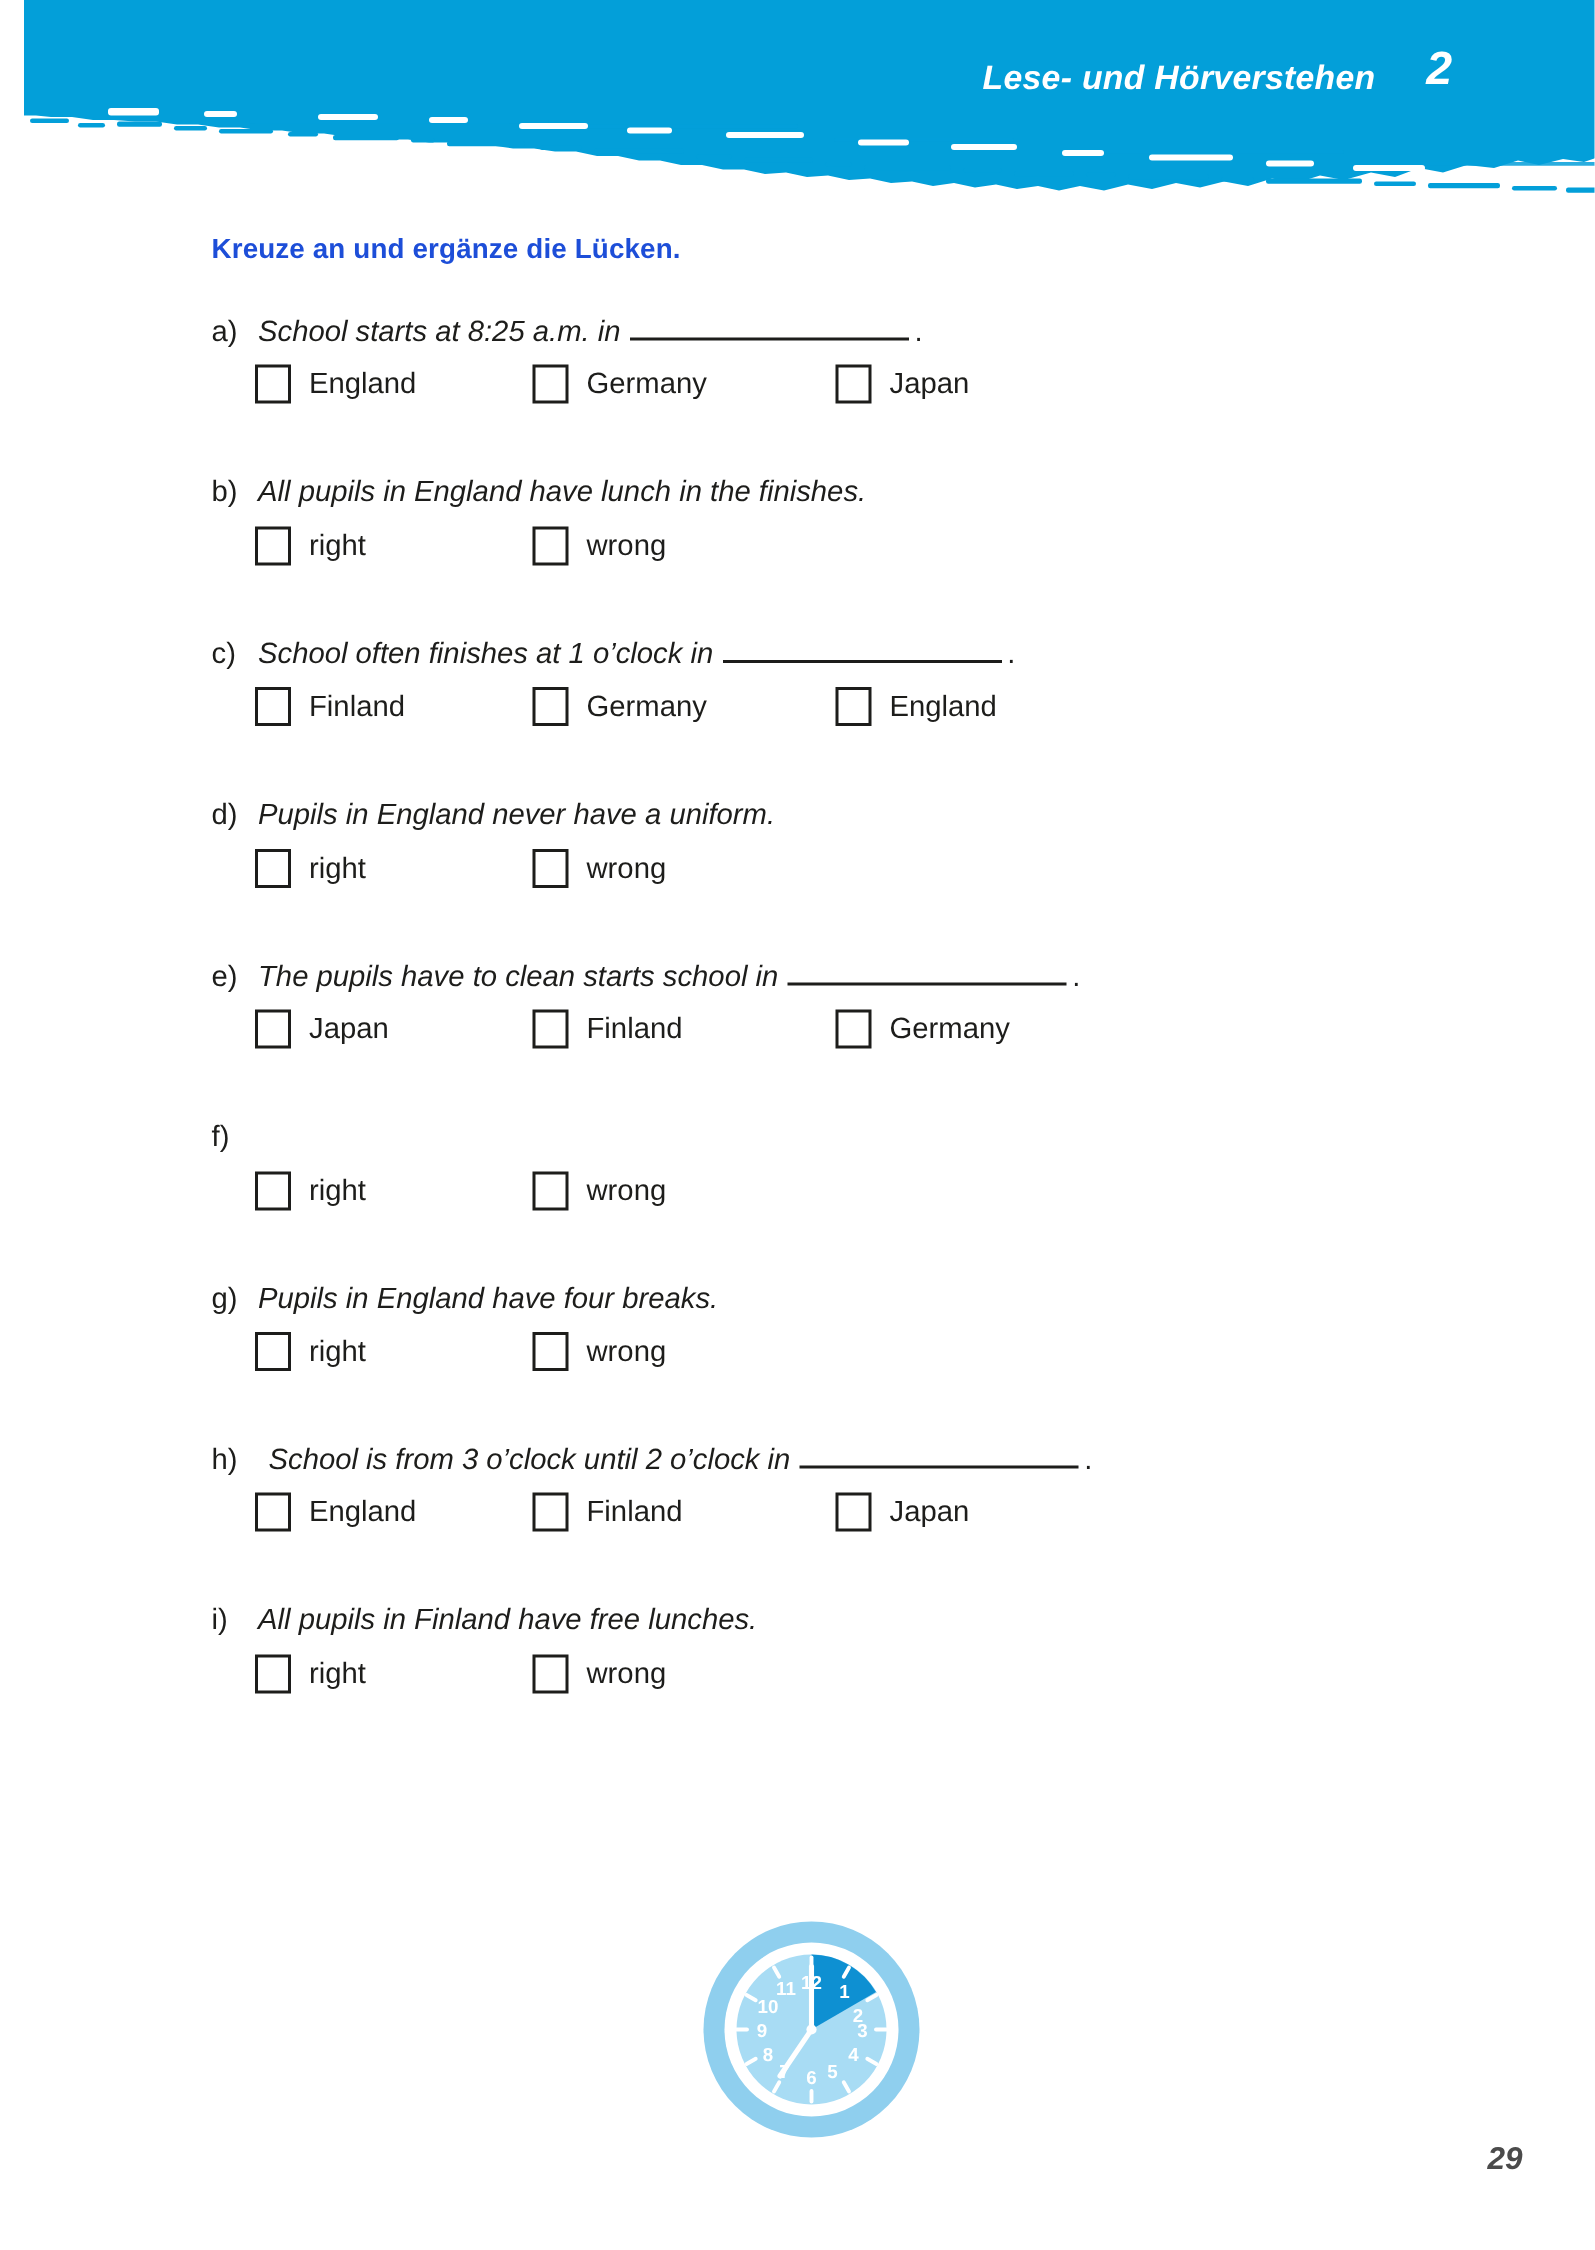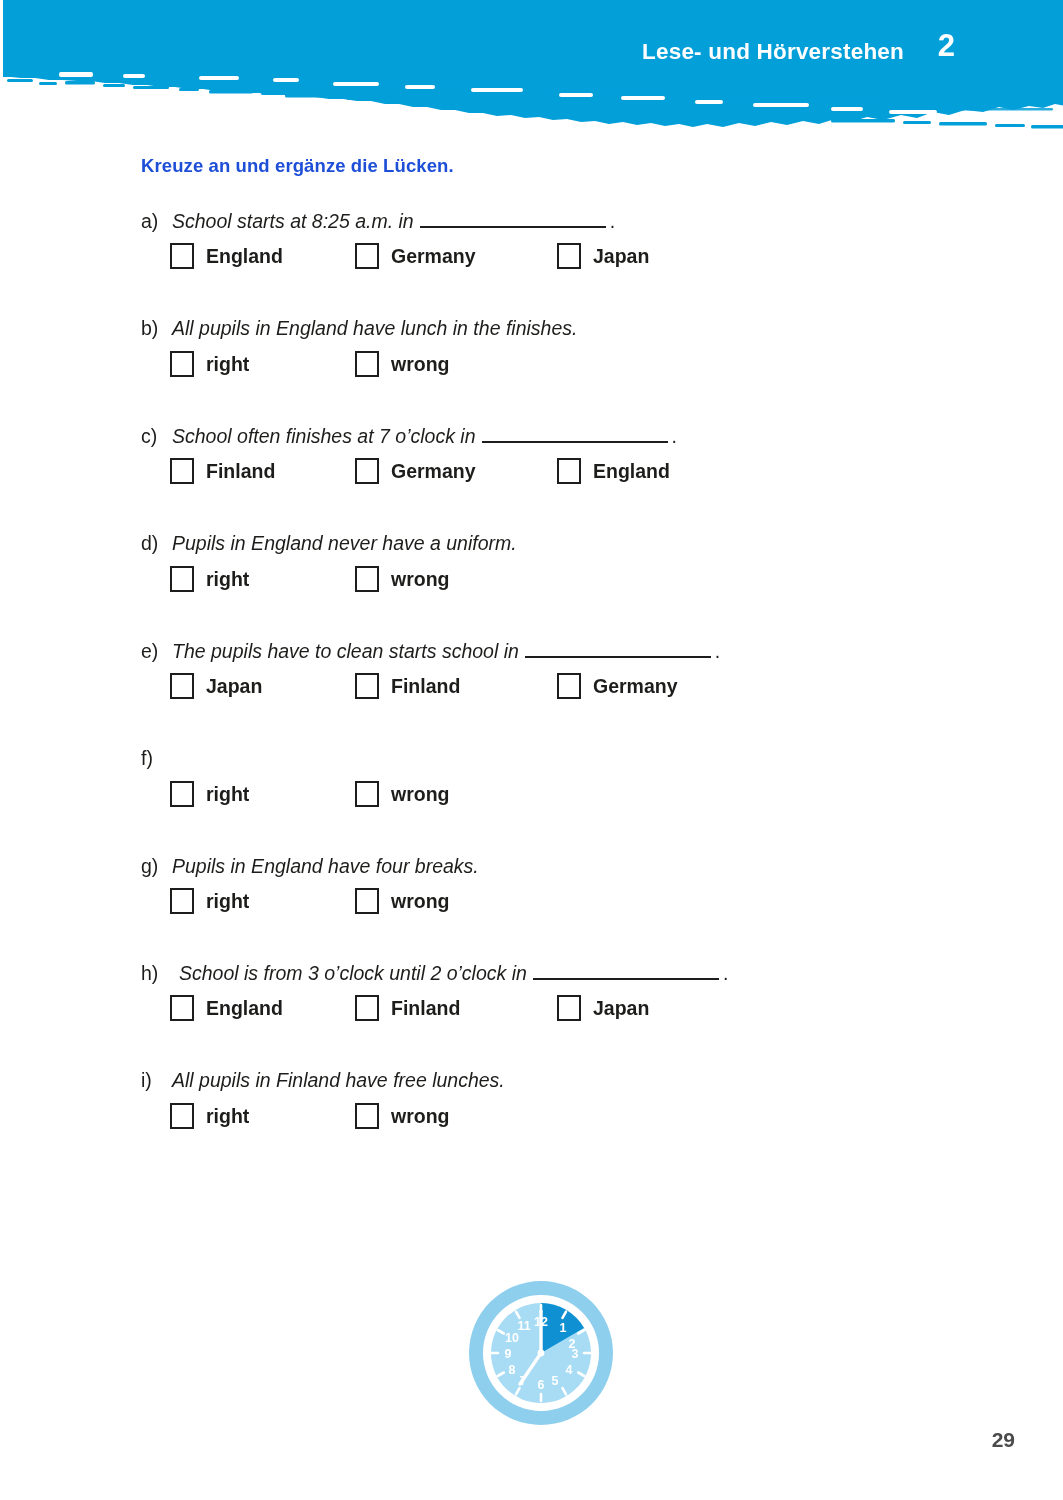--- a/index.html
+++ b/index.html
@@ -14,23 +14,24 @@
     position: relative;
     overflow: hidden;
     font-family: "Liberation Sans", "DejaVu Sans", sans-serif;
     -webkit-font-smoothing: antialiased;
   }
 
   
   .header {
     position: absolute;
     top: 0;
-    left: 3px;
+    left: 16px;
     width: 998px;
     height: 135px;
+    font-style: italic;
   }
   .header-svg {
     position: absolute;
     top: 0;
     left: 0;
     display: block;
   }
   .header-title {
     position: absolute;
     right: 97px;
@@ -115,21 +116,20 @@
     position: relative;
     height: 46px;
     margin-top: 11px;
     margin-bottom: 28px;
   }
   .option {
     position: absolute;
     top: 0;
     display: flex;
     align-items: center;
-    font-weight: bold;
   }
   .checkbox {
     width: 24px;
     height: 26px;
     border: 2.4px solid #1d1d1b;
     background: #ffffff;
     box-sizing: border-box;
     flex: 0 0 auto;
   }
   .option-label {
@@ -150,20 +150,21 @@
   }
 
   
   .page-number {
     position: absolute;
     right: 48px;
     bottom: 48px;
     font-size: 21px;
     font-weight: bold;
     color: #4b4b4b;
+    font-style: italic;
   }
 </style>
 </head>
 <body>
 
 <div class="header">
   <svg class="header-svg" width="1063" height="135" viewBox="0 0 1063 135" aria-hidden="true">
     <path fill="#039FD9" d="
       M0,0 H1063 V106
       L1052,104 L1040,108 L1026,106 L1010,110 L996,107 L980,112 L962,110 L946,115
@@ -268,21 +269,21 @@
         </div>
         <div class="option" style="left: 355px;">
           <span class="checkbox"></span>
           <span class="option-label">wrong</span>
         </div>
       </div>
     </div>
     <div class="item">
       <div class="item-question">
         <span class="item-letter">c)</span>
-        <span class="q-text">School often finishes at 7 o’clock in</span>
+        <span class="q-text">School often finishes at 1 o’clock in</span>
         <span class="blank-line"></span>
         <span class="q-period">.</span>
       </div>
       <div class="options">
         <div class="option" style="left: 170px;">
           <span class="checkbox"></span>
           <span class="option-label">Finland</span>
         </div>
         <div class="option" style="left: 355px;">
           <span class="checkbox"></span>

